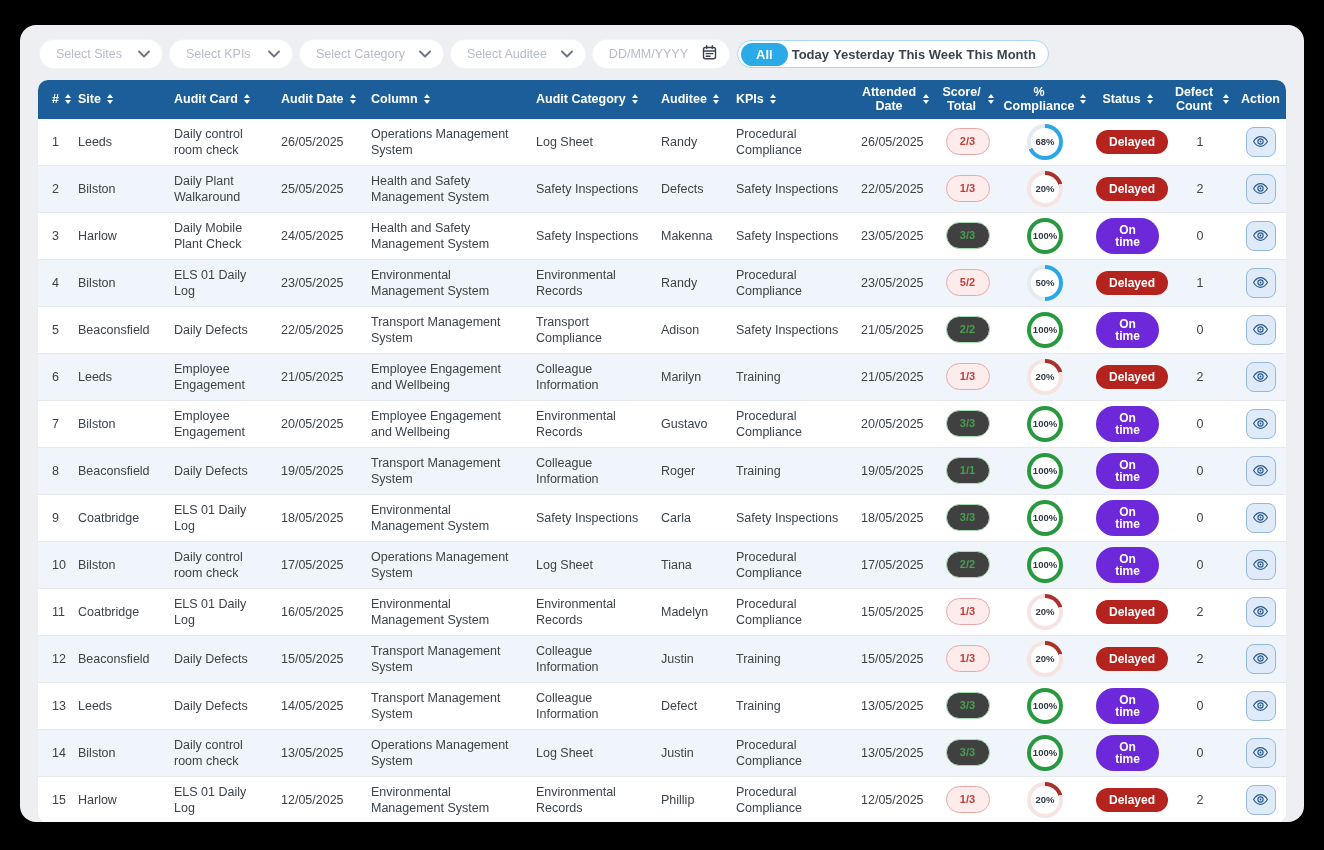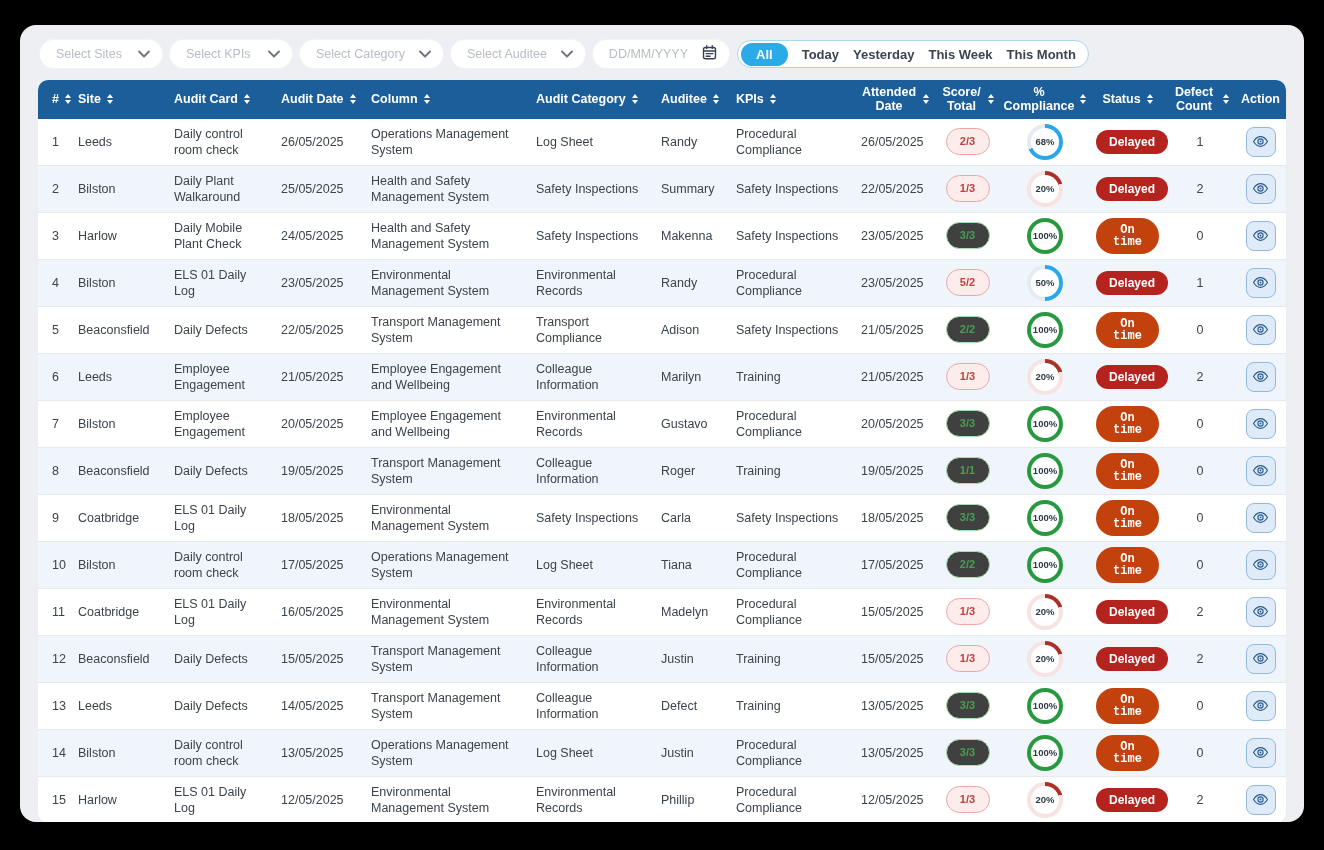--- a/index.html
+++ b/index.html
@@ -23,21 +23,21 @@
     background:#fff;border:none;border-radius:999px;height:28px;
     padding:0 12px 0 16px;min-width:122px;box-sizing:border-box;
     font-size:12.5px;color:#b7bcc5;cursor:pointer;box-shadow:0 0 0 1px #f3f4f6;
     gap:14px;white-space:nowrap;
   }
   .chip .chev{display:inline-flex;}
   .chip.date{min-width:112px;color:#b7bcc5;}
   .range-group{
     display:inline-flex;align-items:center;background:#fff;
     border:1px solid #a9d7f2;border-radius:999px;height:28px;
-    padding:0 12px 0 3px;gap:14px;box-sizing:border-box;white-space:nowrap;
+    padding:0 12px 0 3px;gap:4px;box-sizing:border-box;white-space:nowrap;
   }
   .range-btn{
     background:none;border:none;font-family:inherit;font-size:13px;color:#3b4450;
     font-weight:600;cursor:pointer;padding:0;white-space:nowrap;
   }
   .range-btn.active{
     background:#2baae8;color:#fff;border-radius:999px;padding:4px 15px;font-weight:700;
   }
   
   .table-wrap{
@@ -78,21 +78,21 @@
   .donut .hole{
     width:28px;height:28px;border-radius:50%;background:#fff;
     display:flex;align-items:center;justify-content:center;
     font-size:9.5px;font-weight:700;color:#2e3944;
   }
   .status-pill{
     display:inline-block;padding:6px 13px;border-radius:999px;
     font-size:12px;font-weight:700;color:#fff;line-height:1;
   }
   .status-pill.delayed{background:#b5231f;}
-  .status-pill.ontime{background:#c2410c;font-family:Liberation Mono, monospace;}
+  .status-pill.ontime{background:#6d28d9;}
   .view-btn{
     width:30px;height:30px;border-radius:8px;background:#dfebf9;border:1px solid #94b9de;
     display:inline-flex;align-items:center;justify-content:center;cursor:pointer;padding:0;
   }
 </style>
 </head>
 <body>
 
 <div class="card">
 
@@ -322,21 +322,21 @@
                 </svg>
               </button></td>
           </tr>
           <tr>
             <td>2</td>
             <td>Bilston</td>
             <td>Daily Plant Walkaround</td>
             <td>25/05/2025</td>
             <td>Health and Safety Management System</td>
             <td>Safety Inspections</td>
-            <td>Summary</td>
+            <td>Defects</td>
             <td>Safety Inspections</td>
             <td>22/05/2025</td>
             <td class="c"><span class="score-pill bad">1/3</span></td>
             <td class="c"><span class="donut" style="background:conic-gradient(#a93128 0 20%, #f6e3e2 20% 100%)">
                 <span class="hole">20%</span>
               </span></td>
             <td class="c"><span class="status-pill delayed">Delayed</span></td>
             <td class="c">2</td>
             <td class="c"><button class="view-btn">
                 <svg width="17" height="17" viewBox="0 0 24 24">

